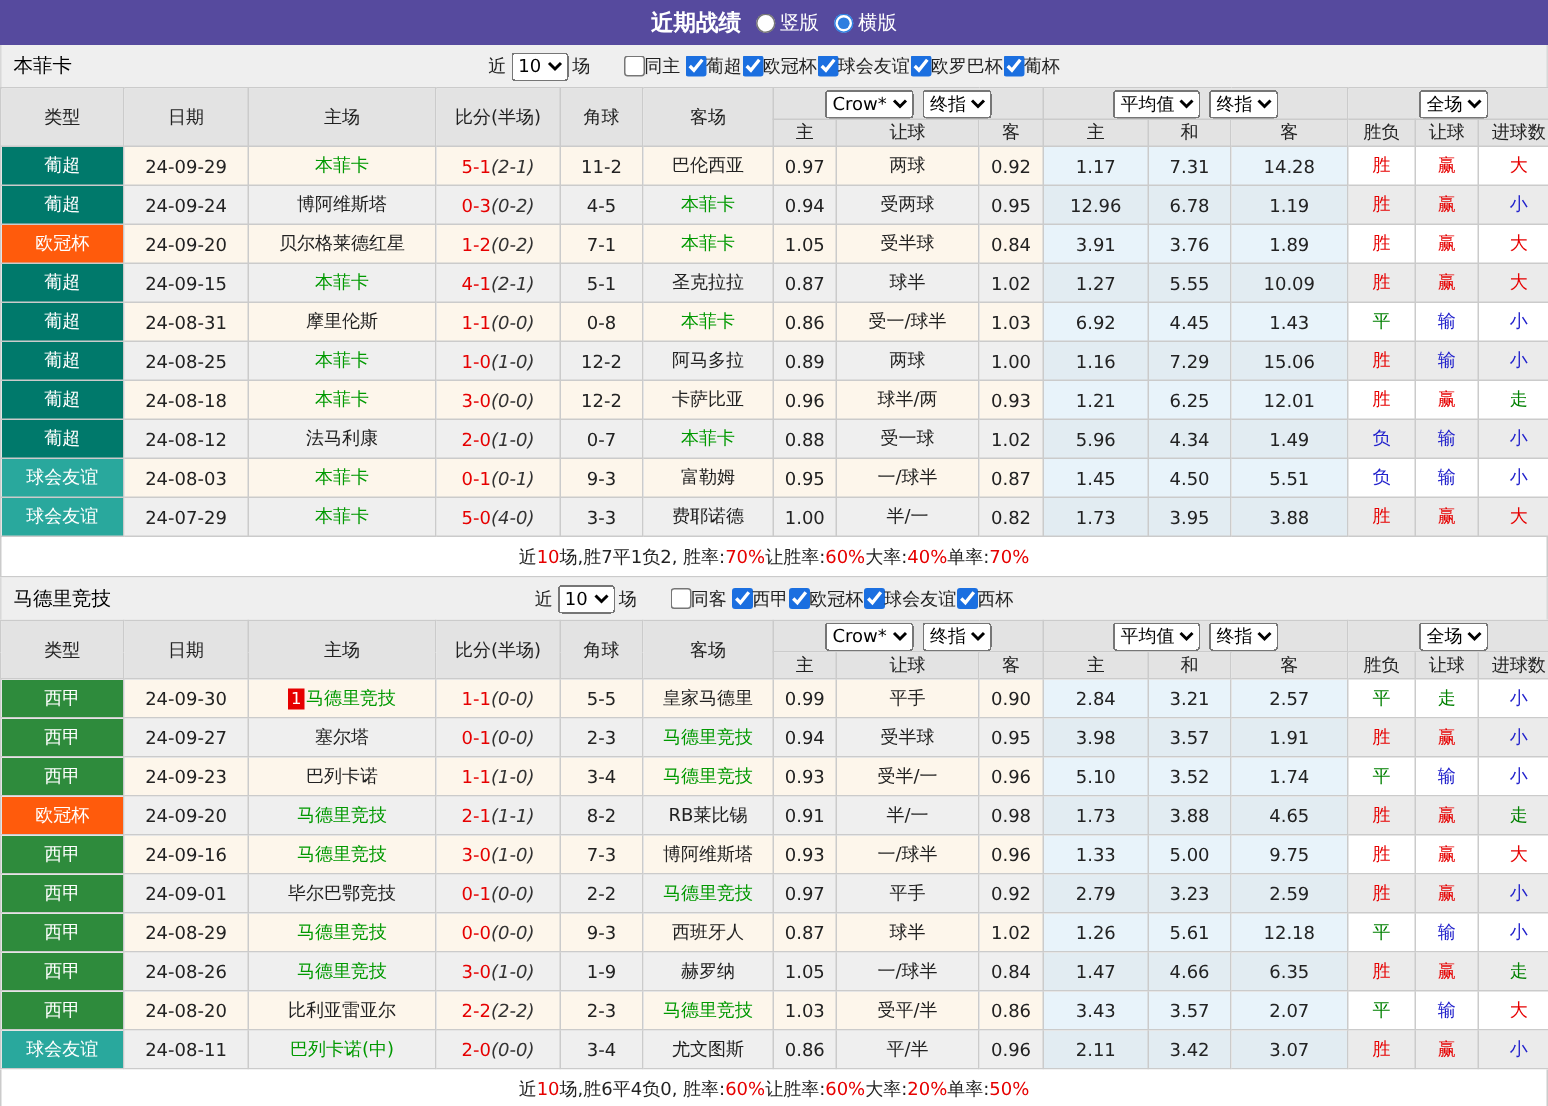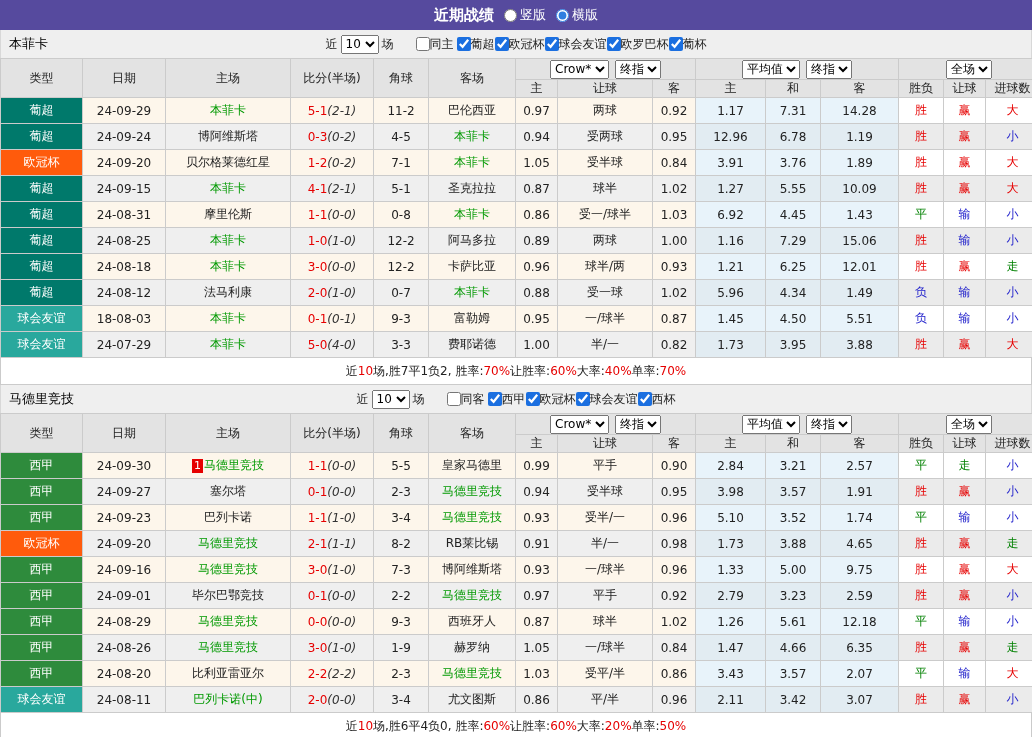--- a/index.html
+++ b/index.html
@@ -285,21 +285,21 @@
           <td class="c-warm">1.02</td>
           <td class="c-avg">5.96</td>
           <td class="c-avg">4.34</td>
           <td class="c-avg">1.49</td>
           <td class="c-res"><span class="t-blue">负</span></td>
           <td class="c-res"><span class="t-blue">输</span></td>
           <td class="c-res"><span class="t-blue">小</span></td>
         </tr>
         <tr class="odd">
           <td class="c-type" style="background: rgb(41, 168, 157);">球会友谊</td>
-          <td class="c-warm">18-08-03</td>
+          <td class="c-warm">24-08-03</td>
           <td class="c-warm"><span class="tm">本菲卡</span></td>
           <td class="c-warm"><span class="score-main">0-1</span><span class="score-half">(0-1)</span></td>
           <td class="c-warm">9-3</td>
           <td class="c-warm"><span>富勒姆</span></td>
           <td class="c-warm">0.95</td>
           <td class="c-warm">一/球半</td>
           <td class="c-warm">0.87</td>
           <td class="c-avg">1.45</td>
           <td class="c-avg">4.50</td>
           <td class="c-avg">5.51</td>

